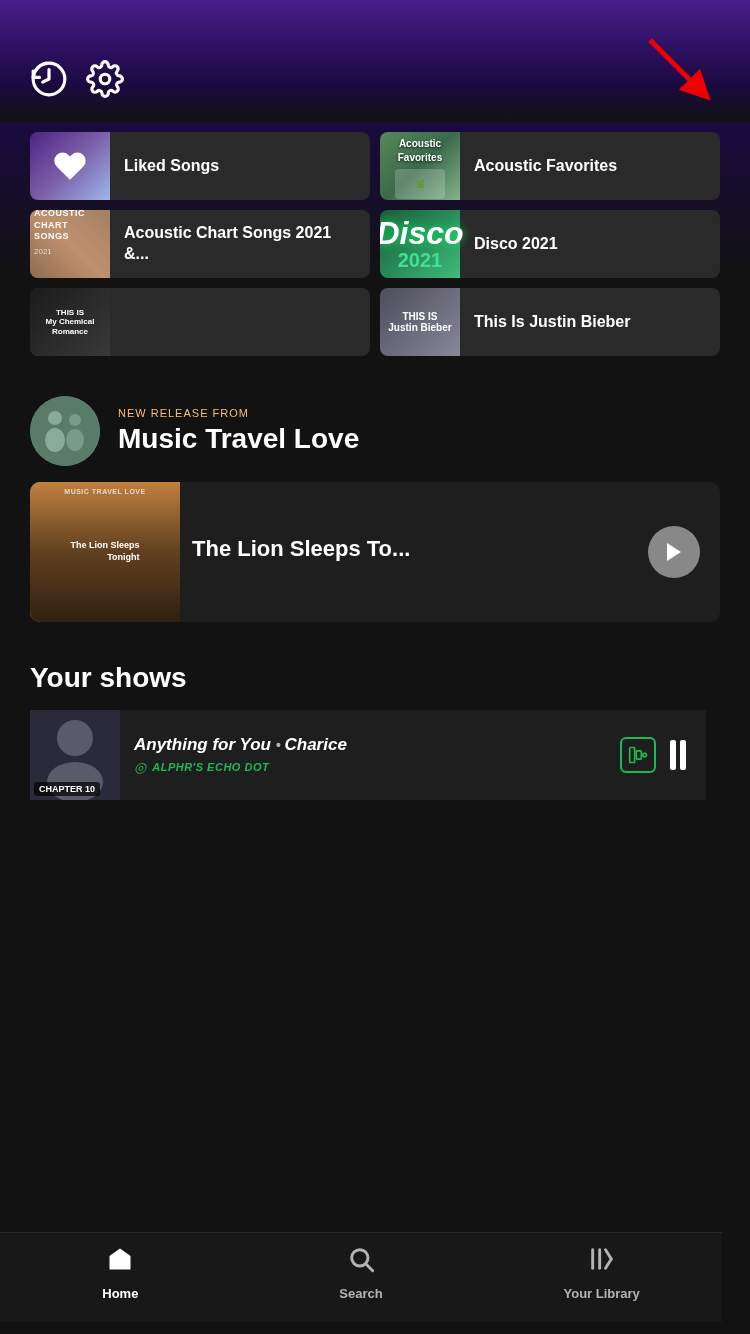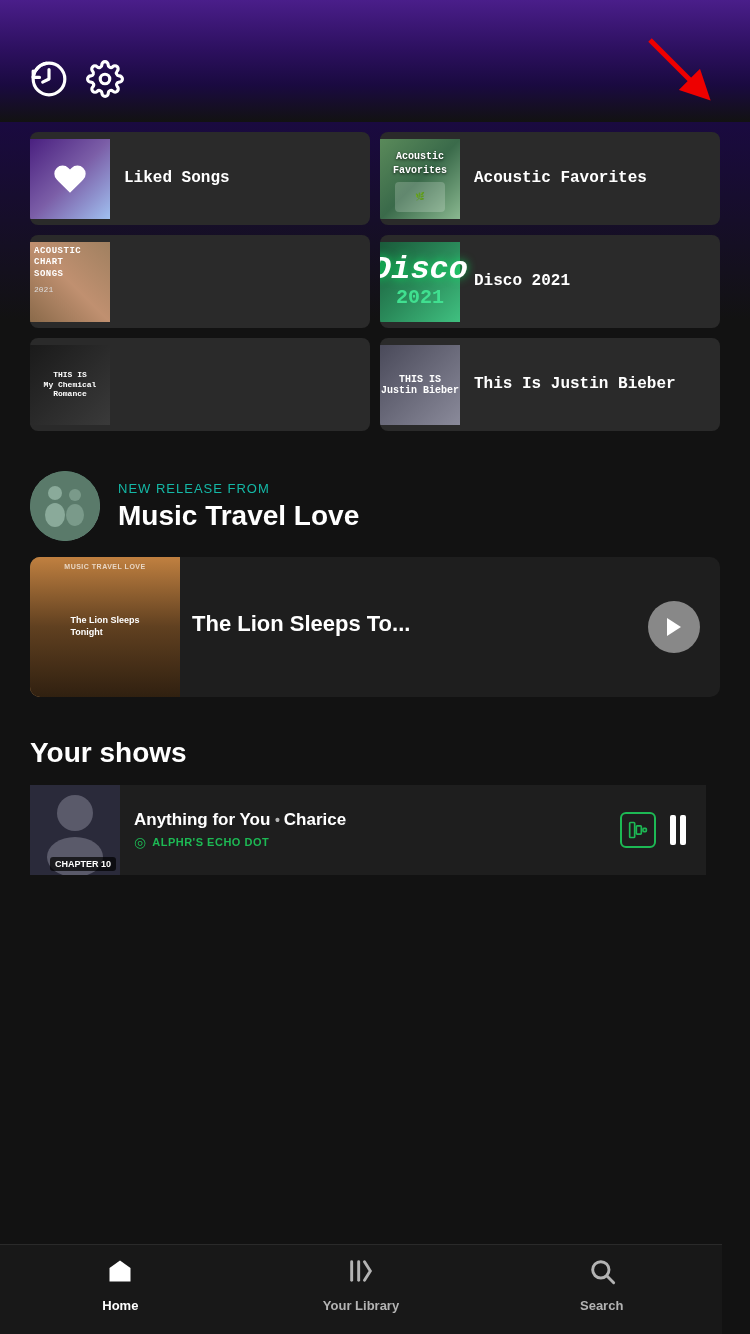--- a/index.html
+++ b/index.html
@@ -45,22 +45,21 @@
       grid-template-columns: 1fr 1fr;
       gap: 10px;
     }
     .grid-item {
       background: #2a2a2a;
       border-radius: 8px;
       display: flex;
       align-items: center;
       overflow: hidden;
       cursor: pointer;
-      height: 93px;
-      font-family: Liberation Mono, monospace;
+      height: 68px;
     }
     .thumb-liked {
       width: 80px;
       height: 80px;
       background: linear-gradient(135deg, #4a2080 0%, #7b5ea7 50%, #a0c0f0 100%);
       display: flex;
       align-items: center;
       justify-content: center;
       flex-shrink: 0;
     }
@@ -145,22 +144,22 @@
       height: 70px;
       border-radius: 50%;
       background: linear-gradient(135deg, #6a8a7a, #4a7a6a, #8aaa9a);
       flex-shrink: 0;
       overflow: hidden;
       display: flex;
       align-items: center;
       justify-content: center;
     }
     .new-release-label {
-      font-size: 13px;
-      color: #14b8a6;
+      font-size: 11px;
+      color: #fdba74;
       text-transform: uppercase;
       letter-spacing: 1px;
       margin-bottom: 4px;
     }
     .artist-name {
       font-size: 28px;
       font-weight: 800;
     }
     .new-release-card {
       background: #1e1e1e;
@@ -231,20 +230,21 @@
       flex-shrink: 0;
       display: flex;
       align-items: center;
       justify-content: center;
       overflow: hidden;
       position: relative;
     }
     .now-playing-info {
       flex: 1;
       padding: 0 14px;
+      font-style: italic;
     }
     .now-playing-title {
       font-size: 17px;
       font-weight: 600;
       margin-bottom: 4px;
     }
     .now-playing-dot {
       color: #b3b3b3;
       font-size: 14px;
     }
@@ -289,21 +289,21 @@
     }
     .pause-bar {
       width: 6px;
       height: 30px;
       background: #fff;
       border-radius: 2px;
     }
     
     .bottom-nav {
       position: fixed;
-      bottom: 0;
+      bottom: 12px;
       left: 0;
       width: 722px;
       background: #181818;
       border-top: 1px solid #2a2a2a;
       display: flex;
       height: 90px;
       align-items: flex-start;
       padding-top: 12px;
     }
     .nav-item {
@@ -323,21 +323,21 @@
       position: absolute;
       top: 30px;
       right: 30px;
       width: 80px;
       height: 80px;
       pointer-events: none;
     }
     .chapter-badge {
       position: absolute;
       bottom: 4px;
-      left: 20px;
+      left: 4px;
       background: rgba(0,0,0,0.7);
       color: #fff;
       font-size: 9px;
       font-weight: 700;
       padding: 2px 5px;
       border-radius: 3px;
     }
     .disco-text {
       font-size: 32px;
       font-weight: 900;
@@ -404,21 +404,21 @@
       font-size: 7px;
       color: rgba(255,255,255,0.7);
       font-weight: 600;
       text-transform: uppercase;
       letter-spacing: 0.5px;
     }
     .lion-title-text {
       font-size: 9px;
       color: #fff;
       font-weight: 700;
-      text-align: left;
+      text-align: right;
       padding: 0 4px;
       line-height: 1.3;
     }
     .main-content {
       padding-bottom: 180px;
     }
   </style>
 </head>
 <body>
 
@@ -479,20 +479,21 @@
 
       <div class="grid-item">
         <div class="thumb-acoustic-chart">
           <div class="thumb-acoustic-chart-inner">
             <div class="acoustic-chart-overlay">
               <div class="acoustic-chart-text">ACOUSTIC<br>CHART<br>SONGS</div>
               <div style="margin-top:4px;font-size:8px;color:#ddd;">2021</div>
             </div>
           </div>
         </div>
+        <span class="grid-item-label">Acoustic Chart Songs 2021 &amp;...</span>
       </div>
 
       <div class="grid-item">
         <div class="thumb-disco">
           <div style="text-align:center;">
             <div class="disco-text">Disco</div>
             <div class="disco-year">2021</div>
           </div>
         </div>
         <span class="grid-item-label">Disco 2021</span>
@@ -597,33 +598,33 @@
 </div>
 
 <div class="bottom-nav">
   <div class="nav-item active">
     <div class="nav-icon">
       <svg viewBox="0 0 24 24" width="28" height="28" fill="white">
         <path d="M3 9.5L12 3l9 6.5V21H3V9.5z"></path>
       </svg>
     </div>
     <span class="nav-label">Home</span>
+  </div>
+  <div class="nav-item">
+    <div class="nav-icon">
+      <svg viewBox="0 0 24 24" width="28" height="28" fill="none" stroke="#b3b3b3" stroke-width="2.5" stroke-linecap="round">
+        <circle cx="11" cy="11" r="7"></circle>
+        <line x1="16.5" y1="16.5" x2="22" y2="22"></line>
+      </svg>
+    </div>
+    <span class="nav-label" style="color:#b3b3b3;">Search</span>
   </div>
   <div class="nav-item">
     <div class="nav-icon">
       <svg viewBox="0 0 24 24" width="28" height="28" fill="none" stroke="#b3b3b3" stroke-width="2.5" stroke-linecap="round">
         <line x1="4" y1="4" x2="4" y2="20"></line>
         <line x1="10" y1="4" x2="10" y2="20"></line>
         <path d="M15 4l5 8-5 8"></path>
       </svg>
     </div>
     <span class="nav-label" style="color:#b3b3b3;">Your Library</span>
   </div>
-  <div class="nav-item">
-    <div class="nav-icon">
-      <svg viewBox="0 0 24 24" width="28" height="28" fill="none" stroke="#b3b3b3" stroke-width="2.5" stroke-linecap="round">
-        <circle cx="11" cy="11" r="7"></circle>
-        <line x1="16.5" y1="16.5" x2="22" y2="22"></line>
-      </svg>
-    </div>
-    <span class="nav-label" style="color:#b3b3b3;">Search</span>
-  </div>
 </div>
 
 </body></html>

